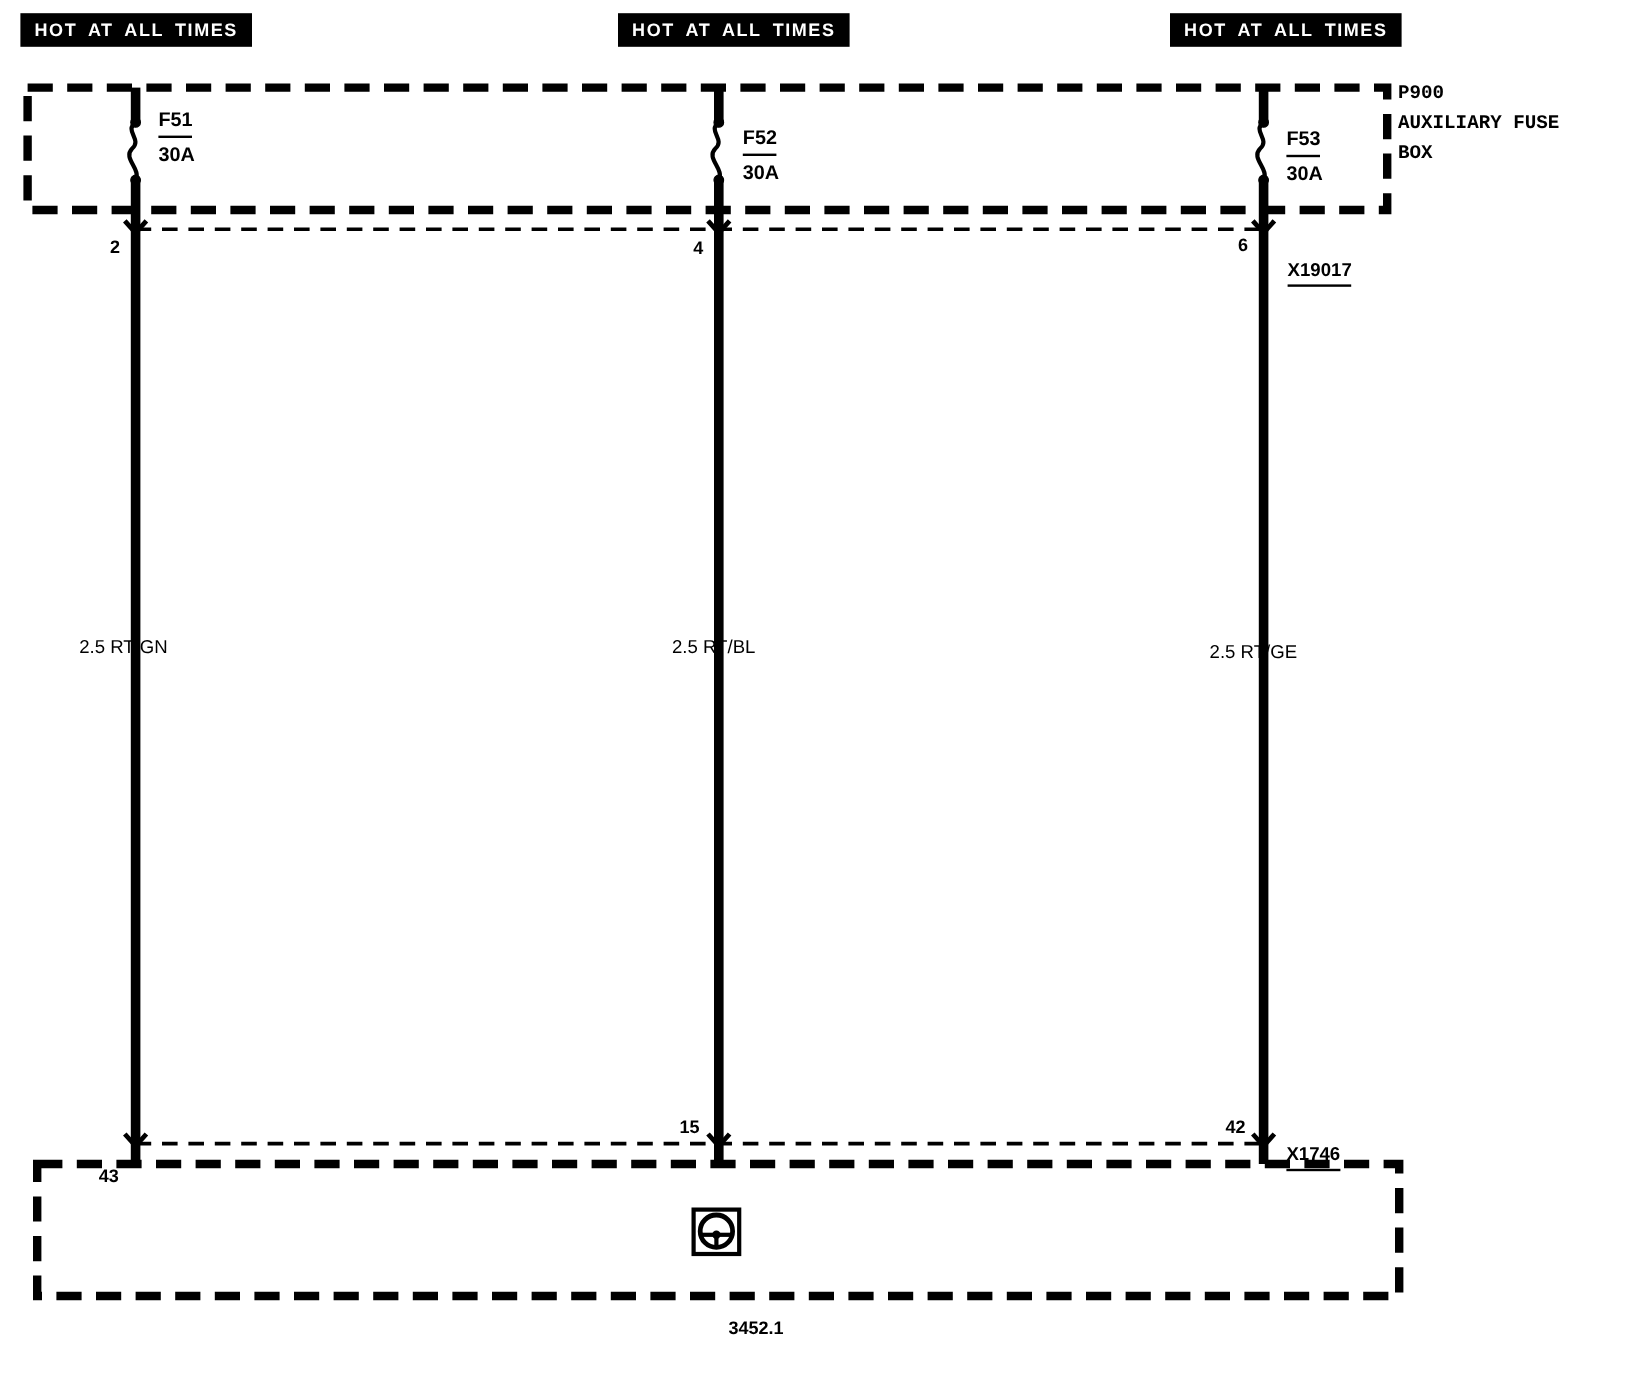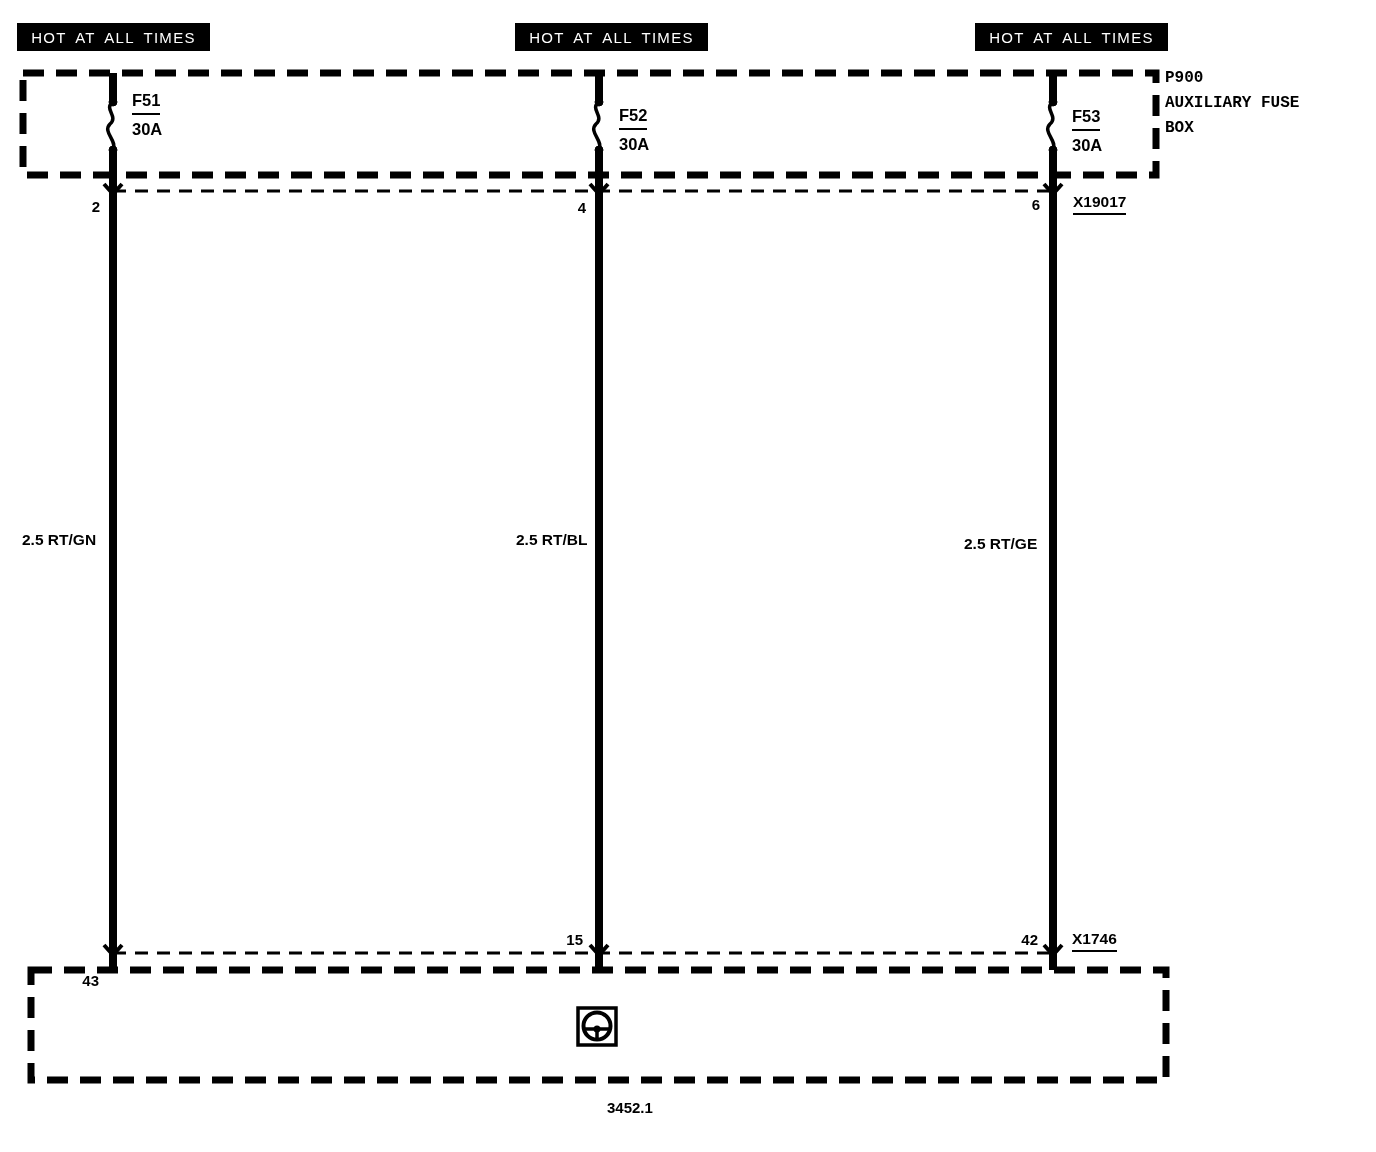--- a/index.html
+++ b/index.html
@@ -3,29 +3,29 @@
 <meta charset="utf-8">
 <style>
   html,body{margin:0;padding:0;background:#ffffff;}
   .canvas{
     position:relative;width:1376px;height:1152px;background:#ffffff;
     font-family:"Liberation Sans",sans-serif;color:#000000;overflow:hidden;
   }
   .art{position:absolute;left:0;top:0;}
   .banner{
     position:absolute;top:11px;width:193px;height:28px;background:#000000;color:#ffffff;
-    font-size:15px;font-weight:400;letter-spacing:1.3px;word-spacing:4px;
-    display:flex;align-items:center;justify-content:center;white-space:nowrap;margin-top:12px;
+    font-size:15px;font-weight:700;letter-spacing:1.3px;word-spacing:4px;
+    display:flex;align-items:center;justify-content:center;white-space:nowrap;
   }
   .fuse-label{position:absolute;font-size:16.5px;font-weight:700;line-height:1;}
   .fuse-code{display:inline-block;border-bottom:2.5px solid #000;padding-bottom:4px;}
   .fuse-rating{margin-top:6px;}
   .pin{position:absolute;width:34px;font-size:15px;font-weight:700;text-align:right;}
-  .conn-label{position:absolute;font-size:15.5px;font-weight:700;border-bottom:2.5px solid #000;padding-bottom:2px;}
-  .wire-label{position:absolute;font-size:15.5px;font-weight:700;white-space:nowrap;}
+  .conn-label{position:absolute;font-size:15.5px;font-weight:700;border-bottom:2.5px solid #000;padding-bottom:2px;margin-top:24px;}
+  .wire-label{position:absolute;font-size:15.5px;font-weight:400;white-space:nowrap;margin-left:44px;}
   .block-label{position:absolute;font-size:16px;font-weight:700;line-height:25px;white-space:nowrap;font-family:Liberation Mono, monospace;}
   .footer-label{position:absolute;font-size:15px;font-weight:700;}
 </style>
 </head>
 <body>
 
 <div class="canvas">
 
   <svg class="art" width="1376" height="1152" viewBox="0 0 1376 1152">
     <g stroke="#000000" fill="none">

